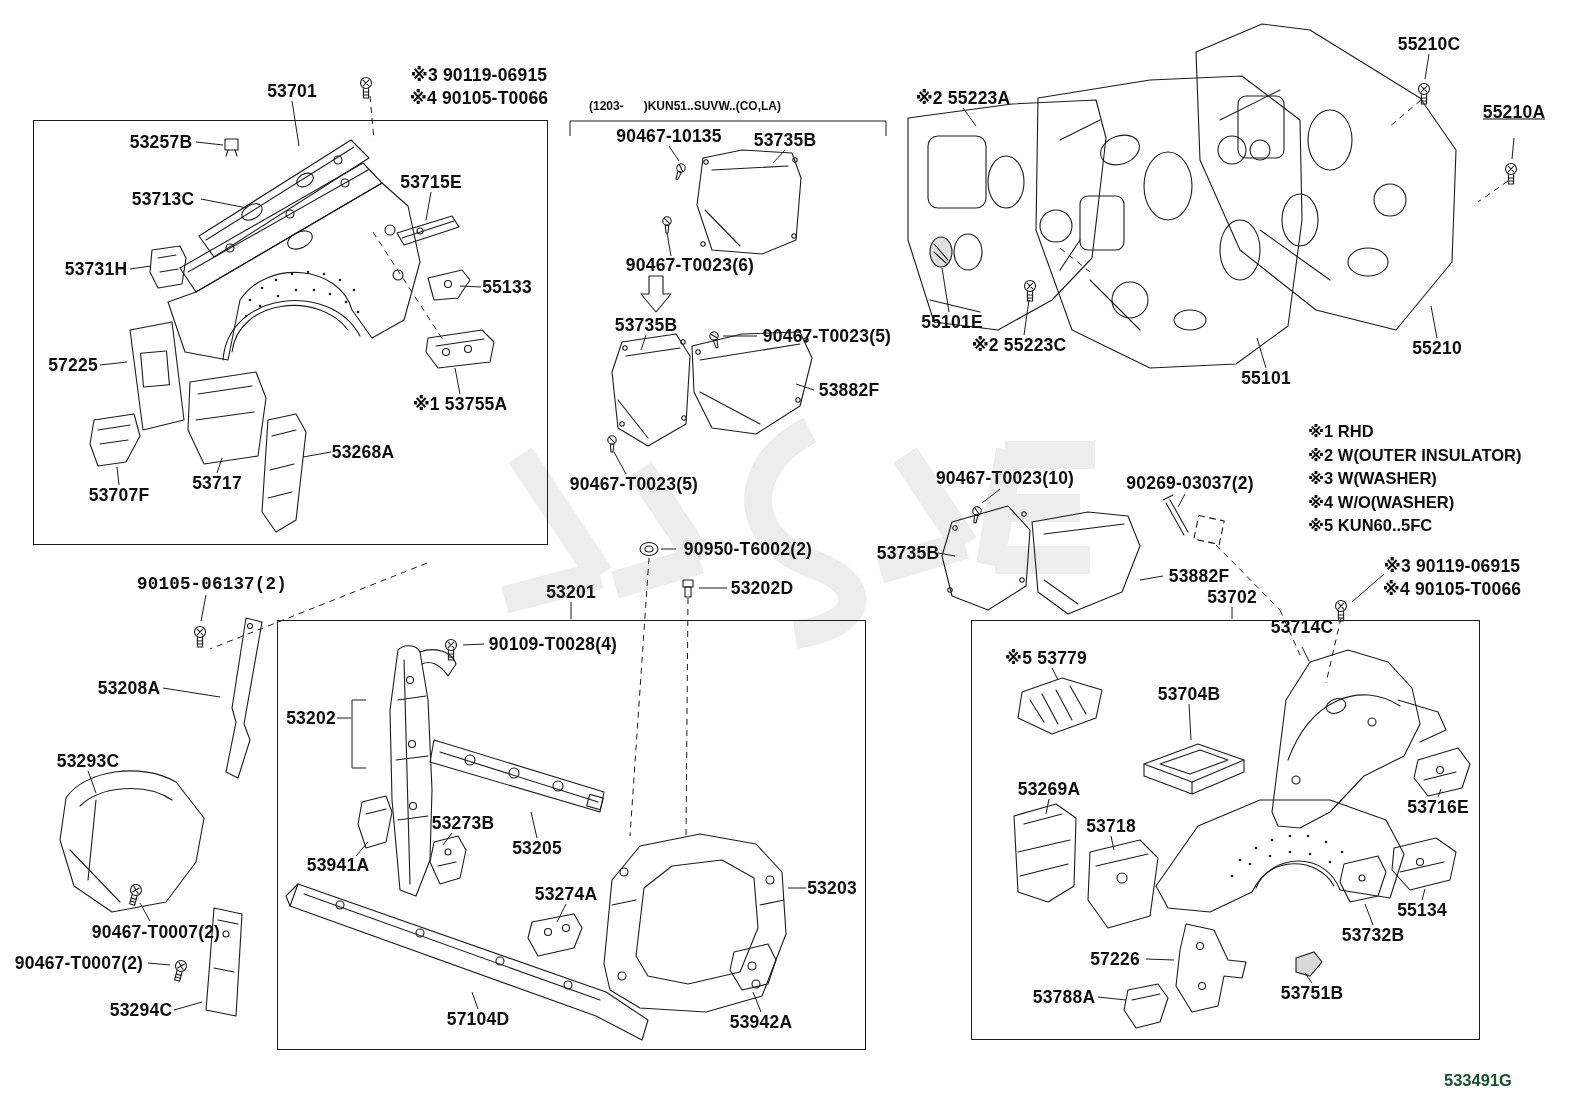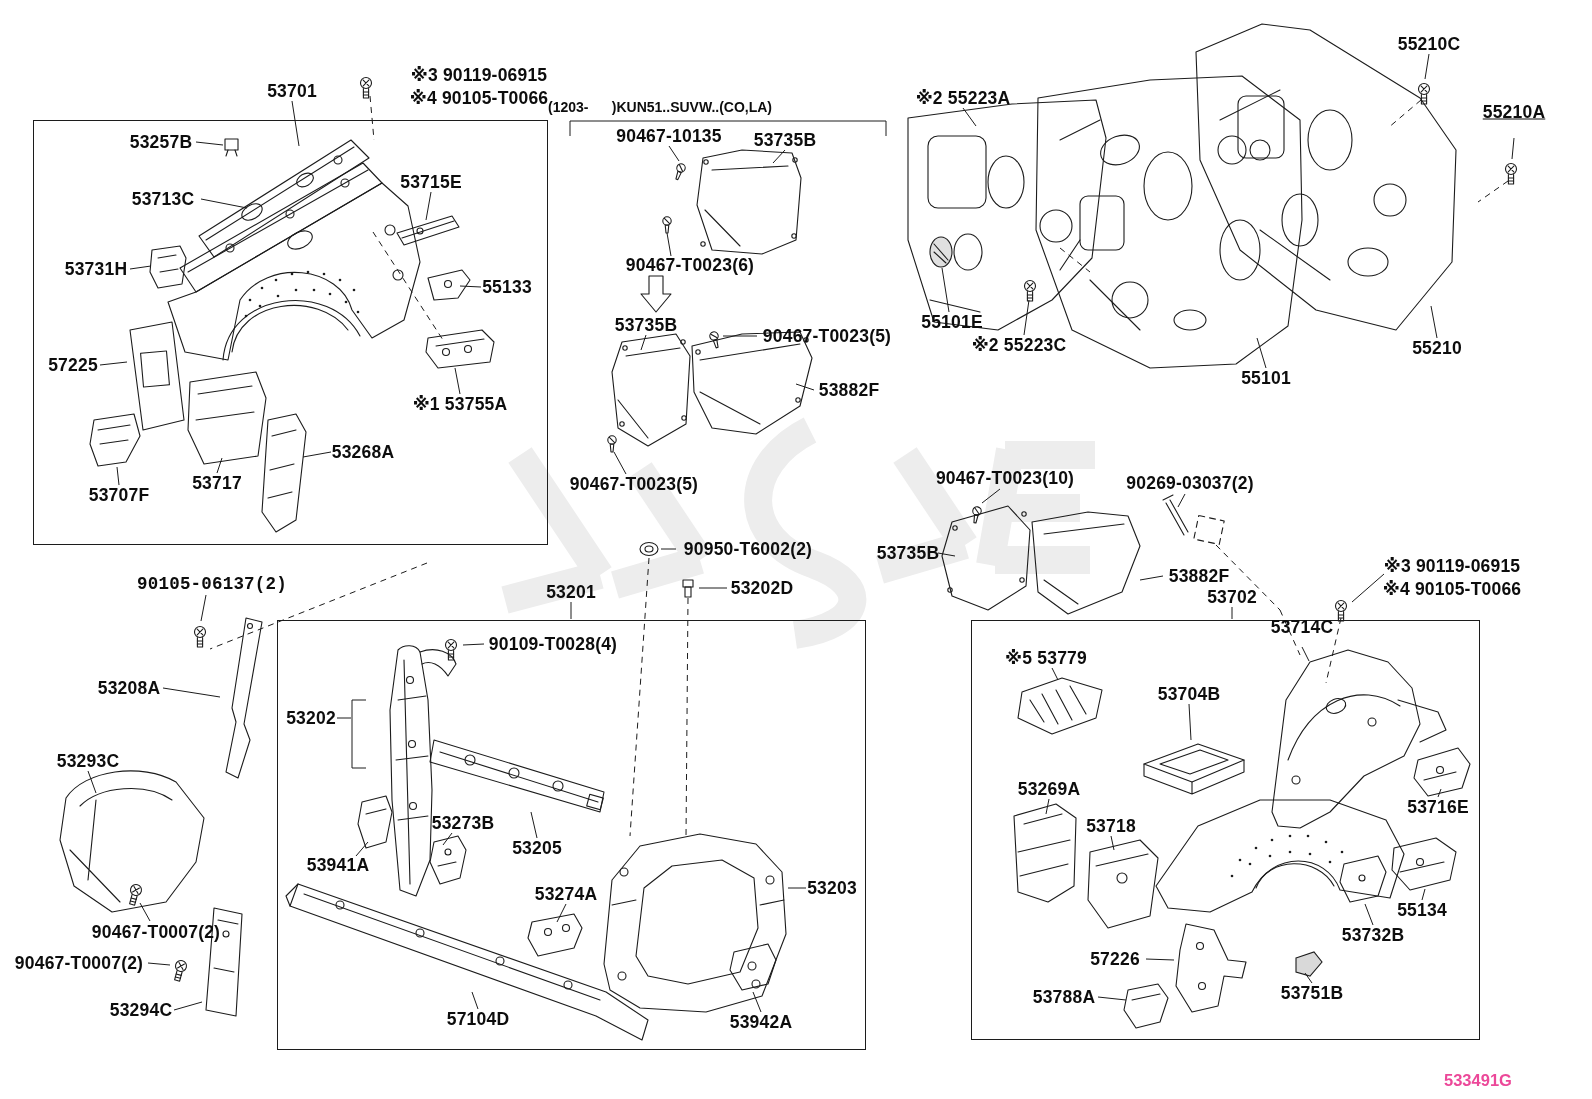--- a/index.html
+++ b/index.html
@@ -20,26 +20,26 @@
     position: absolute; transform: translate(-50%, -50%);
     font-weight: bold; font-size: 17.5px; color: #0d0d0d;
     white-space: pre; letter-spacing: 0.2px;
   }
   .legend {
     position: absolute; left: 1308px; top: 420px;
     font-weight: bold; font-size: 16.5px; line-height: 23.5px; color: #0d0d0d;
   }
   .legend div { white-space: pre; }
   .hdrnote {
-    position: absolute; left: 548px; top: 99px;
-    font-weight: bold; font-size: 14px; color: #0d0d0d; white-space: pre;
+    position: absolute; left: 589px; top: 99px;
+    font-weight: bold; font-size: 12px; color: #0d0d0d; white-space: pre;
   }
   .code {
     position: absolute; left: 1444px; top: 1071px;
-    font-weight: bold; font-size: 16.5px; color: #ec4899;
+    font-weight: bold; font-size: 16.5px; color: #14532d;
   }
 </style>
 </head>
 <body>
 
 <div id="canvas">
 
   <svg class="art" width="1592" height="1099" viewBox="0 0 1592 1099">
     <defs>
       <g id="bolt">
@@ -380,20 +380,27 @@
       <path class="ld dash" d="M1060,248 L1090,272"></path>
     </g>
   </svg>
 
   <div class="box" style="left:33px; top:120px; width:515px; height:425px;"></div>
   <div class="box" style="left:277px; top:620px; width:589px; height:430px;"></div>
   <div class="box" style="left:971px; top:620px; width:509px; height:420px;"></div>
 
   <div class="hdrnote">(1203-      )KUN51..SUVW..(CO,LA)</div>
 
+  <div class="legend">
+    <div>※1 RHD</div>
+    <div>※2 W(OUTER INSULATOR)</div>
+    <div>※3 W(WASHER)</div>
+    <div>※4 W/O(WASHER)</div>
+    <div>※5 KUN60..5FC</div>
+  </div>
 
   <div id="labels-layer">
       <div class="plabel" style="left: 292px; top: 91px;">53701</div>
       <div class="plabel" style="left: 479px; top: 75px;">※3 90119-06915</div>
       <div class="plabel" style="left: 479px; top: 98px;">※4 90105-T0066</div>
       <div class="plabel" style="left: 161px; top: 142px;">53257B</div>
       <div class="plabel" style="left: 163px; top: 199px;">53713C</div>
       <div class="plabel" style="left: 431px; top: 182px;">53715E</div>
       <div class="plabel" style="left: 96px; top: 269px;">53731H</div>
       <div class="plabel" style="left: 507px; top: 287px;">55133</div>

